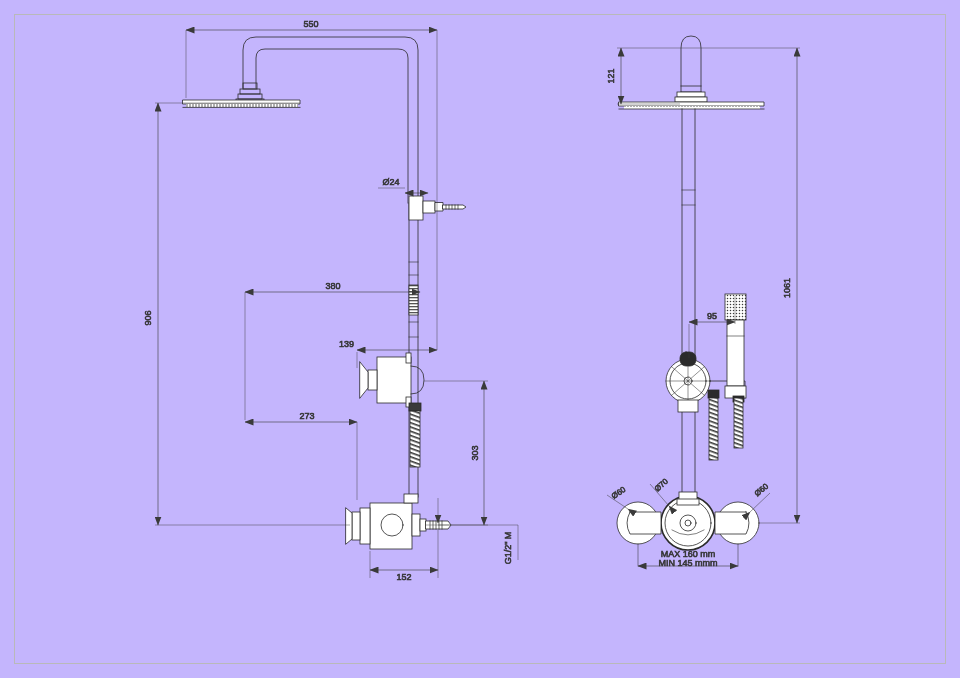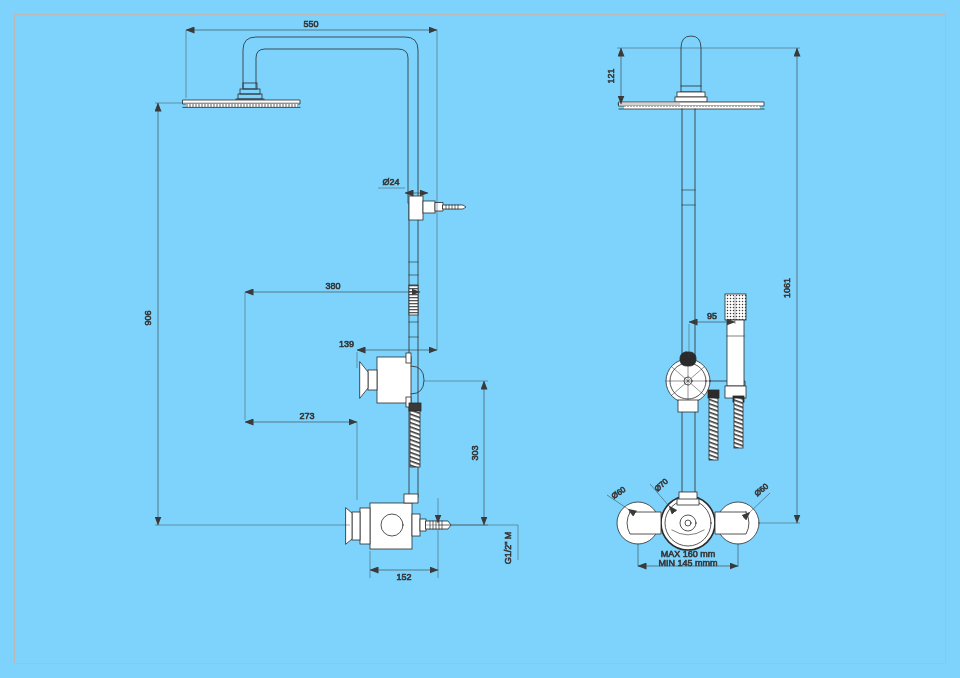--- a/index.html
+++ b/index.html
@@ -1,17 +1,17 @@
 <!DOCTYPE html>
 <html><head>
 <meta charset="utf-8">
 <style>
   html,body{margin:0;padding:0;background:#ffffff;}
   body{width:960px;height:678px;font-family:"Liberation Sans",sans-serif;overflow:hidden;}
-  #sheet{position:relative;width:960px;height:678px;background:#7dd3fc;text-decoration:underline;}
+  #sheet{position:relative;width:960px;height:678px;background:#c4b5fd;text-decoration:underline;}
   #frame{position:absolute;left:14px;top:14px;width:932px;height:650px;border:1px solid #b9b9b9;box-sizing:border-box;}
   svg{position:absolute;left:0;top:0;}
   .dimtxt{font-family:"Liberation Sans",sans-serif;font-size:9px;fill:#1a1a1a;}
   .dimtxt.sm{font-size:8px;}
 </style>
 </head>
 <body>
 
 <div id="sheet">
   <div id="frame"></div>

